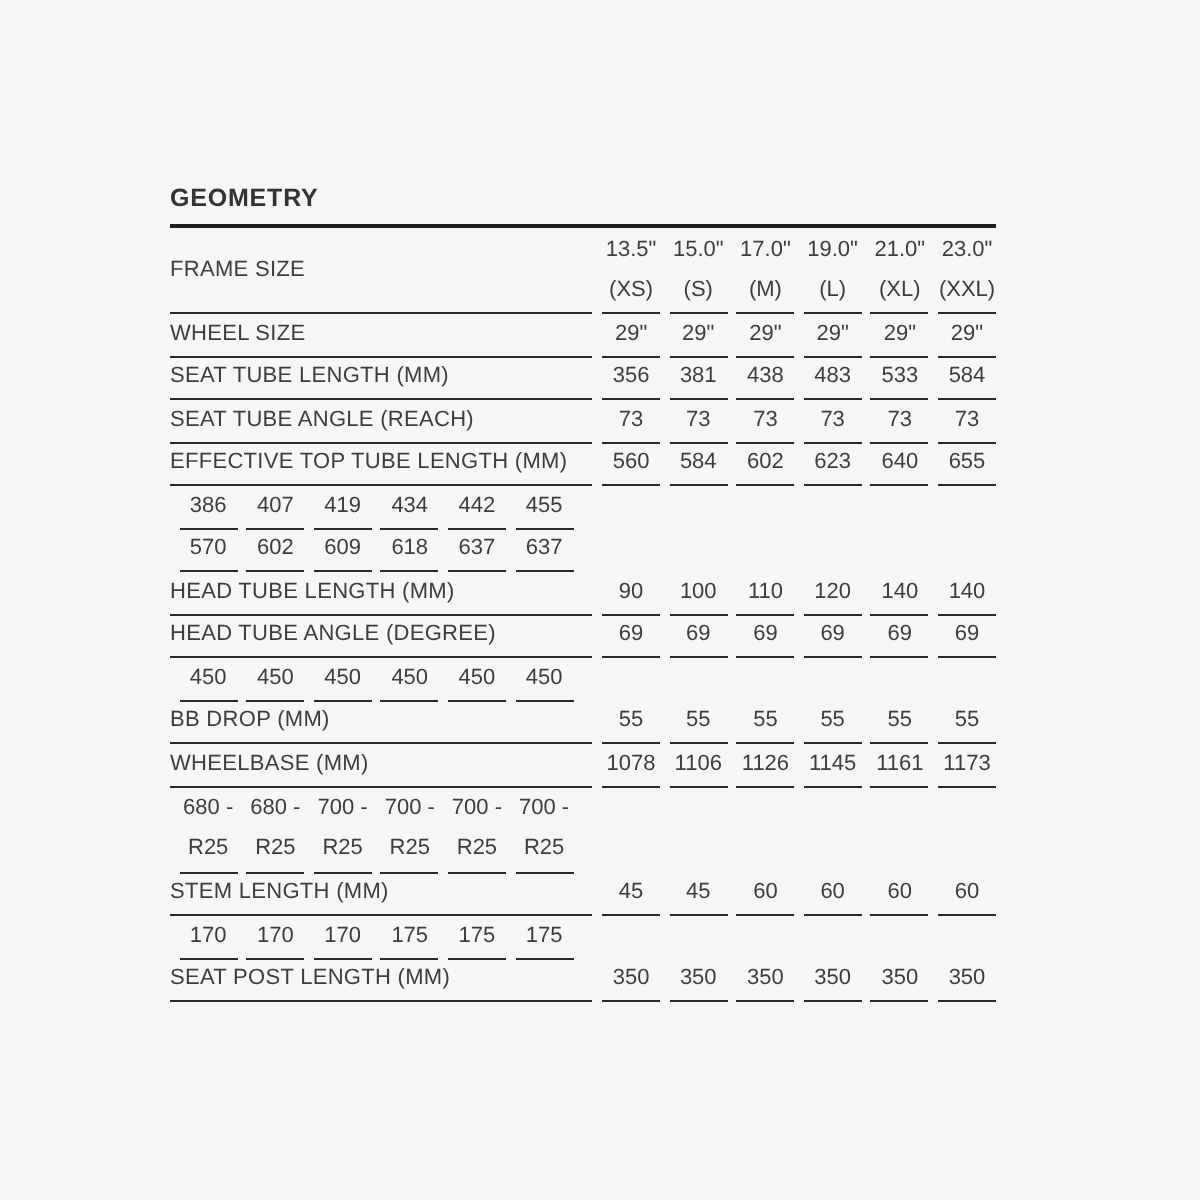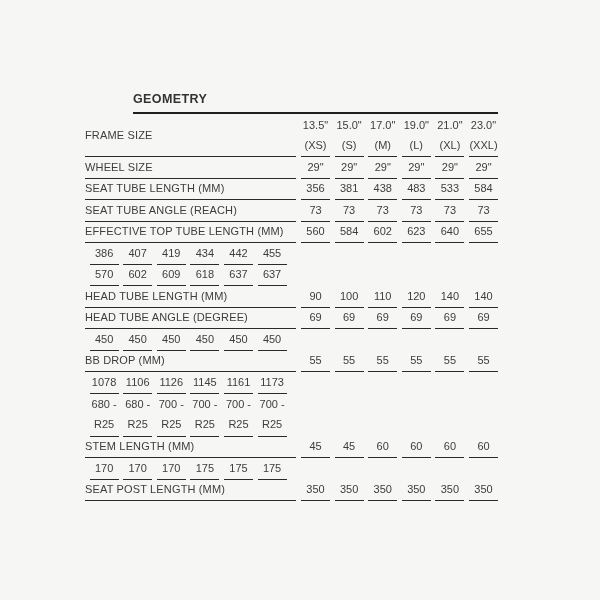--- a/index.html
+++ b/index.html
@@ -18,21 +18,20 @@
     top: 92px;
     width: 413px;
   }
   .geo-title {
     font-size: 12.5px;
     font-weight: bold;
     color: #333333;
     letter-spacing: 0.4px;
     padding-bottom: 6px;
     border-bottom: 2px solid #1f1f1f;
-    margin-left: 48px;
   }
   .geo-rows { width: 100%; }
   .row {
     display: flex;
     height: 21.5px;
     align-items: stretch;
   }
   .row.tall { height: 43px; }
   .label-cell {
     flex: 1 1 auto;
@@ -174,20 +173,21 @@
       <div class="row">
         <div class="label-cell">BB DROP (MM)</div>
         <div class="val-cell">55</div>
         <div class="val-cell">55</div>
         <div class="val-cell">55</div>
         <div class="val-cell">55</div>
         <div class="val-cell">55</div>
         <div class="val-cell">55</div>
       </div>
       <div class="row">
+        <div class="label-cell">WHEELBASE (MM)</div>
         <div class="val-cell">1078</div>
         <div class="val-cell">1106</div>
         <div class="val-cell">1126</div>
         <div class="val-cell">1145</div>
         <div class="val-cell">1161</div>
         <div class="val-cell">1173</div>
       </div>
       <div class="row tall">
         <div class="val-cell">
           <div>680 -</div>

